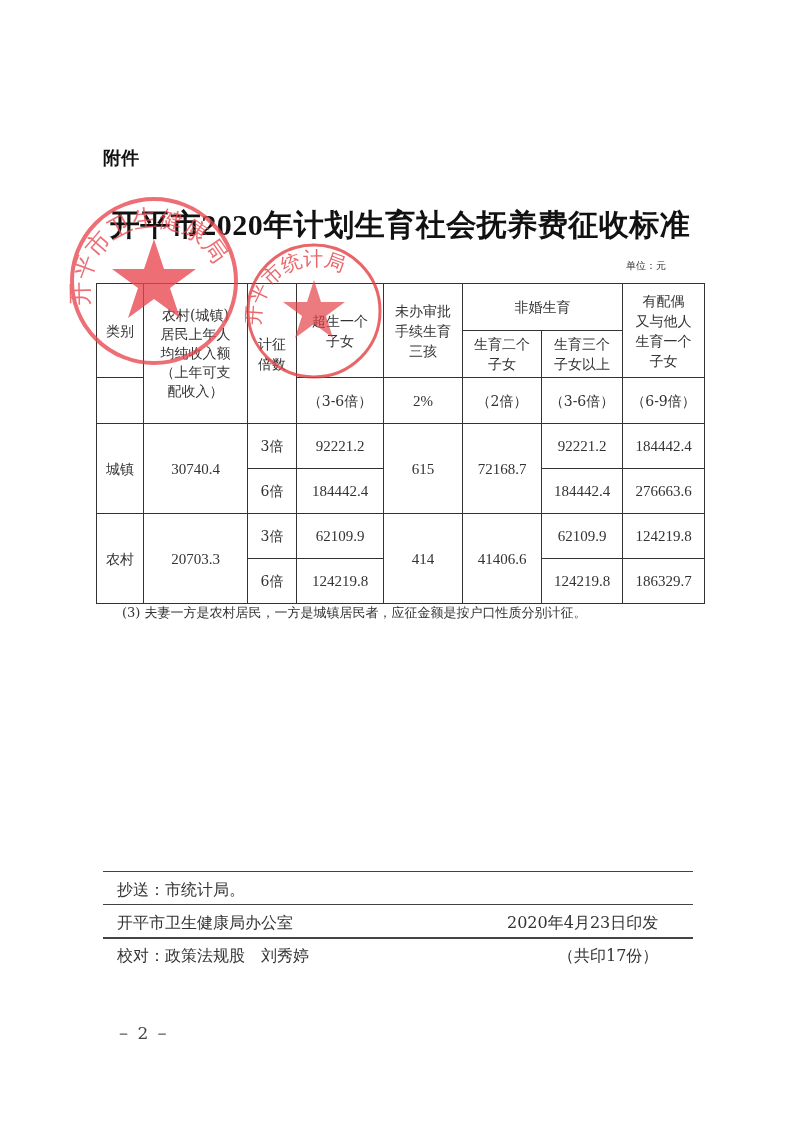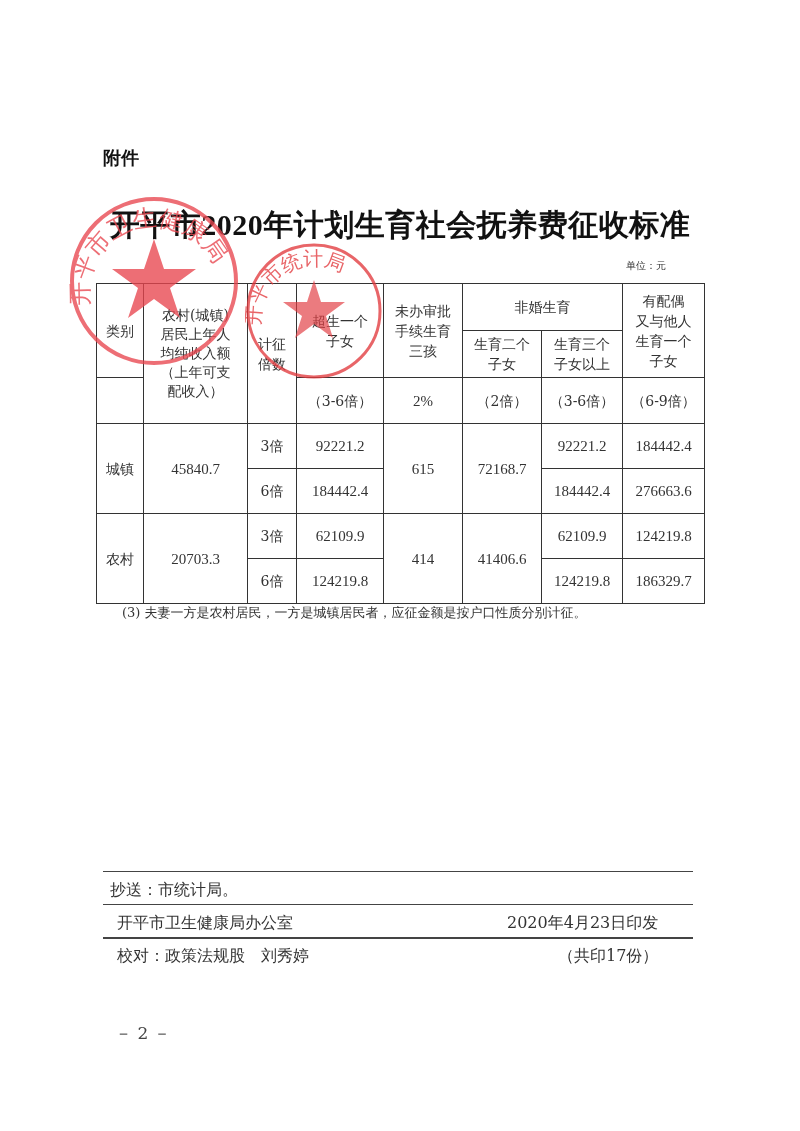--- a/index.html
+++ b/index.html
@@ -106,21 +106,21 @@
     <td style="border-top:none"></td>
     <td>（3-6倍）</td>
     <td class="num">2%</td>
     <td>（2倍）</td>
     <td>（3-6倍）</td>
     <td>（6-9倍）</td>
   </tr>
 
   <tr style="height:45px">
     <td rowspan="2">城镇</td>
-    <td rowspan="2" class="num">45840.7</td>
+    <td rowspan="2" class="num">30740.4</td>
     <td>3倍</td>
     <td class="num">92221.2</td>
     <td rowspan="2" class="num">615</td>
     <td rowspan="2" class="num">72168.7</td>
     <td class="num">92221.2</td>
     <td class="num">184442.4</td>
   </tr>
   <tr style="height:45px">
     <td>6倍</td>
     <td class="num">184442.4</td>
@@ -145,21 +145,21 @@
     <td class="num">186329.7</td>
   </tr>
 </tbody>
   </table>
 
 <div class="abs notes">
   <div class="indent">(3) 夫妻一方是农村居民，一方是城镇居民者，应征金额是按户口性质分别计征。</div>
 </div>
 
 <div class="hline" style="top:871px"></div>
-<div class="abs footer-text" style="left:110px;top:880px">抄送：市统计局。</div>
+<div class="abs footer-text" style="left:117px;top:880px">抄送：市统计局。</div>
 <div class="hline" style="top:904px"></div>
 <div class="abs footer-text" style="left:117px;top:913px">开平市卫生健康局办公室</div>
 <div class="abs footer-text" style="left:507px;top:913px">2020年4月23日印发</div>
 <div class="hline" style="top:937px;height:2px"></div>
 <div class="abs footer-text" style="left:117px;top:946px">校对：政策法规股　刘秀婷</div>
 <div class="abs footer-text" style="left:558px;top:946px">（共印17份）</div>
 
 <div class="abs pageno">－ 2 －</div>
 
 <div class="stamp" style="left:68px;top:195px;width:172px;height:172px">

